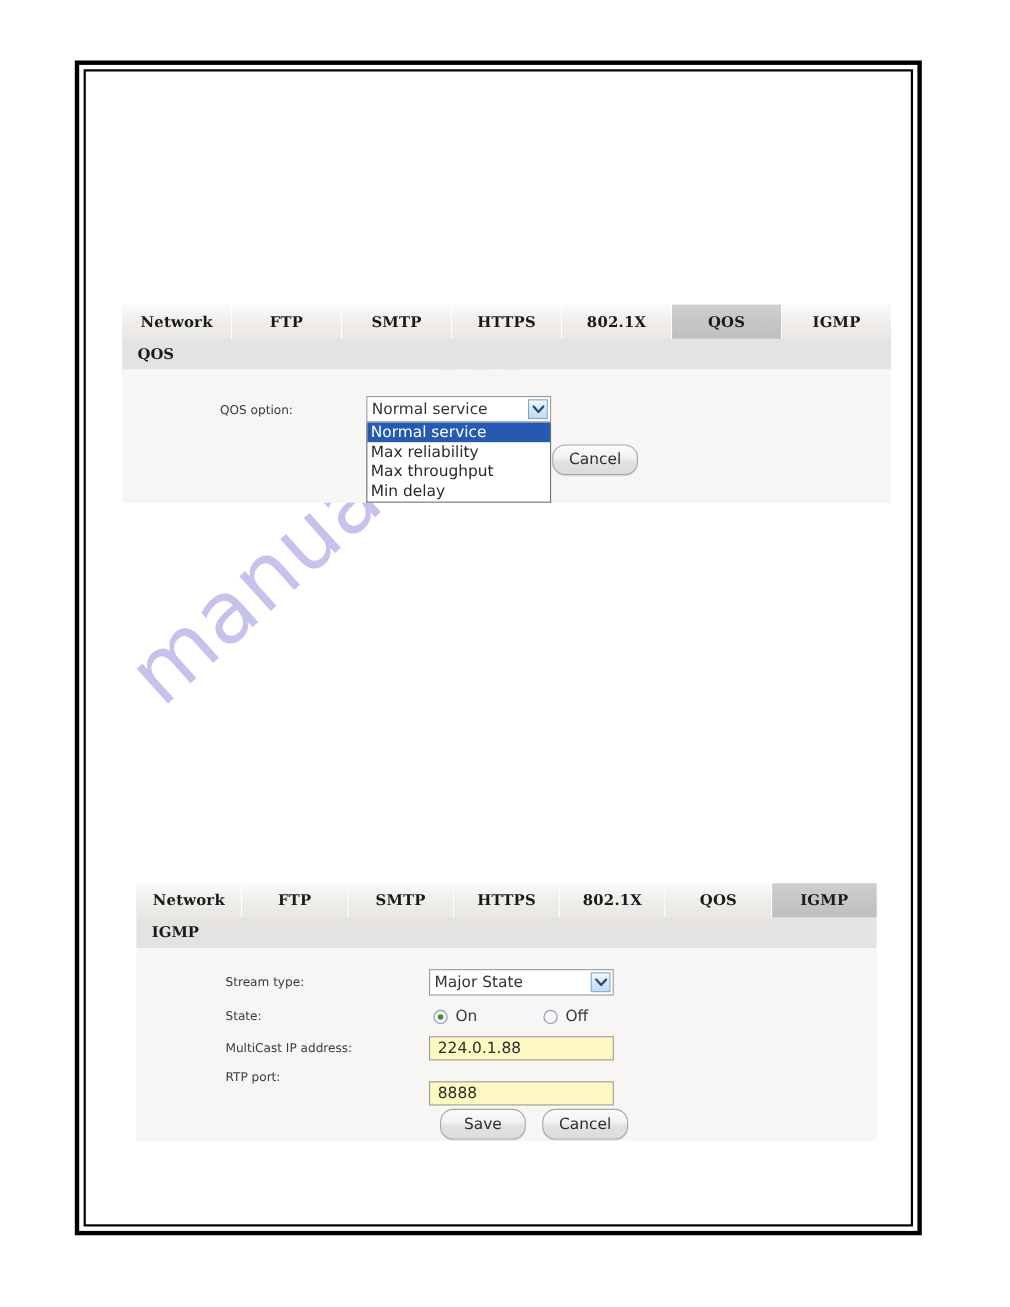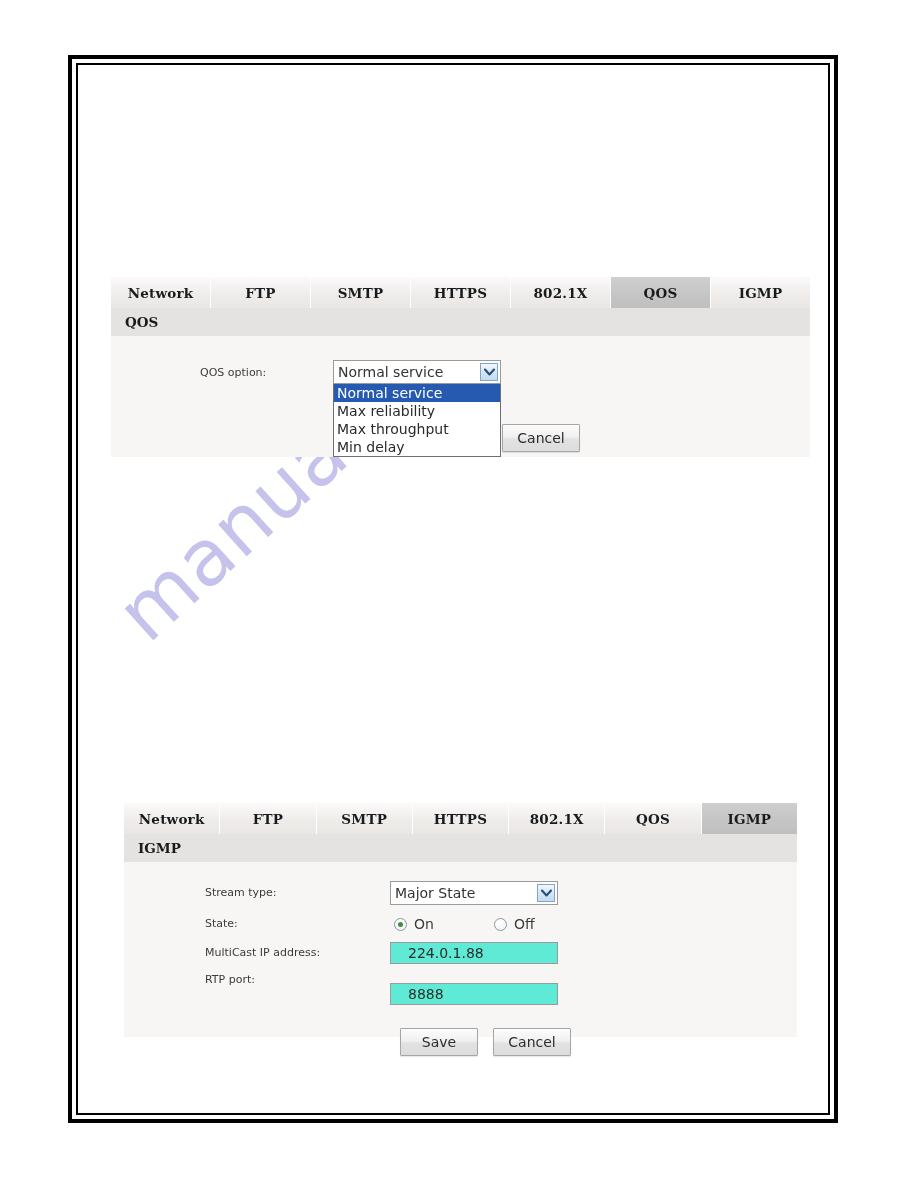--- a/index.html
+++ b/index.html
@@ -160,42 +160,41 @@
     white-space: nowrap;
   }
   .dd-item.selected {
     background: #2659b0;
     color: #ffffff;
   }
 
   .btn {
     box-sizing: border-box;
     border: 1px solid #a6a6a6;
-    border-radius: 1px;
+    border-radius: 12px;
     background: linear-gradient(to bottom, #fcfcfc 0%, #f1f1f1 45%, #e2e2e2 55%, #dcdcdc 100%);
     font-family: "DejaVu Sans", sans-serif;
     font-size: 14px;
     color: #2d2d2d;
     display: flex;
     align-items: center;
     justify-content: center;
     box-shadow: 0 1px 1px rgba(0,0,0,0.10);
-    margin-top: 20px;
   }
 
   .text-input {
     box-sizing: border-box;
     border: 1px solid #9a9a9a;
-    background: #5eead4;
+    background: #fef9c3;
     font-family: "DejaVu Sans", sans-serif;
     font-size: 14px;
     color: #2d2d2d;
     display: flex;
     align-items: center;
-    padding-left: 17px;
+    padding-left: 7px;
   }
 
   .radio-wrap {
     display: flex;
     align-items: center;
     gap: 7px;
     font-family: "DejaVu Sans", sans-serif;
     font-size: 14px;
     color: #3b3b3b;
   }

